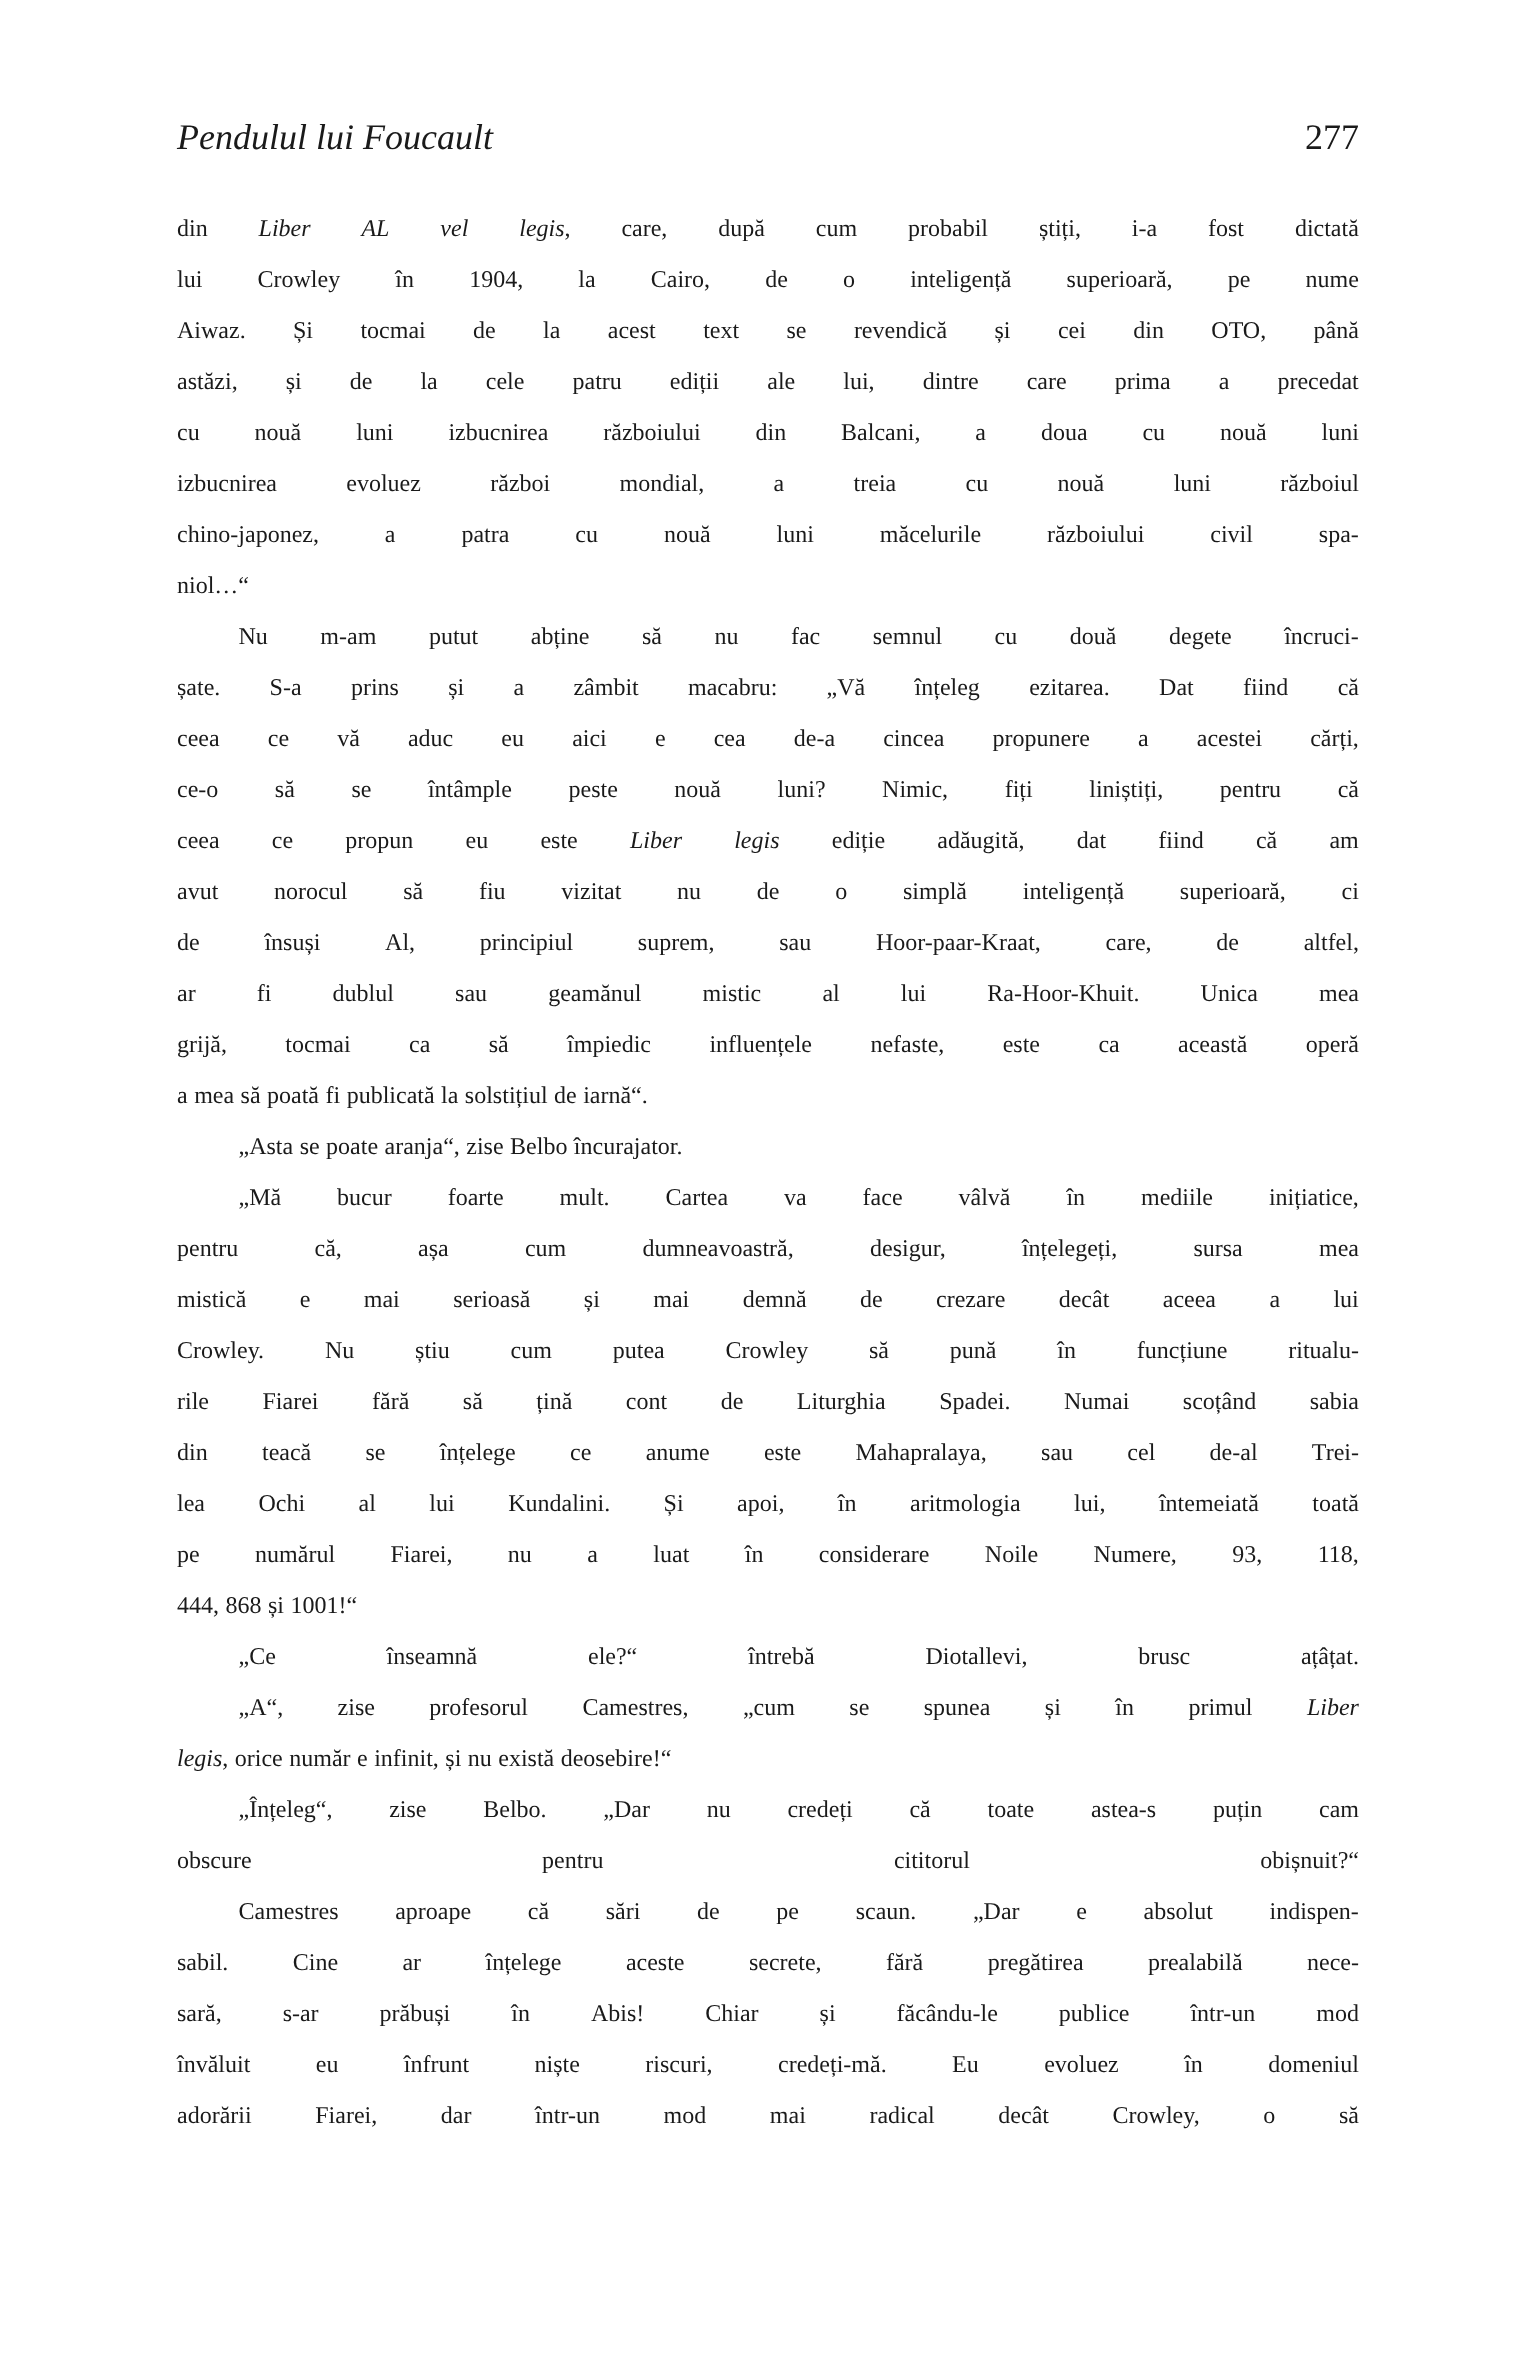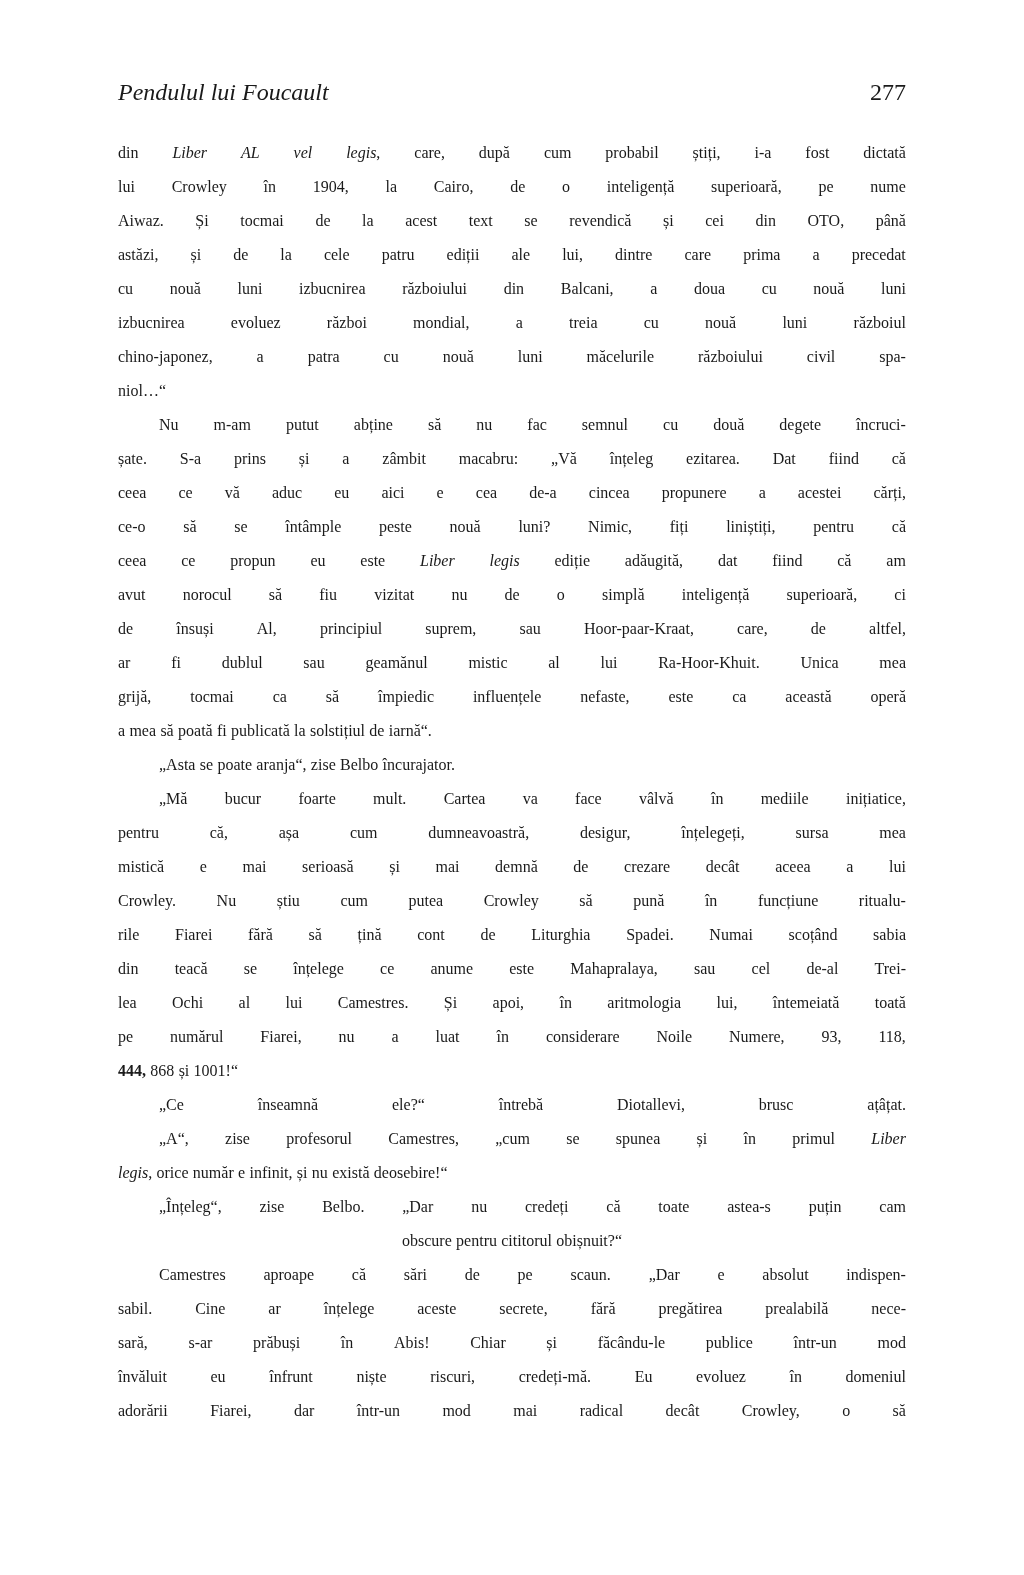--- a/index.html
+++ b/index.html
@@ -405,21 +405,21 @@
           <span><span>de-al</span></span>
           <span><span>Trei-</span></span>
         </div>
       </div>
       <div class="line">
         <div class="line-inner">
           <span><span>lea</span></span>
           <span><span>Ochi</span></span>
           <span><span>al</span></span>
           <span><span>lui</span></span>
-          <span><span>Camestres.</span></span>
+          <span><span>Kundalini.</span></span>
           <span><span>Și</span></span>
           <span><span>apoi,</span></span>
           <span><span>în</span></span>
           <span><span>aritmologia</span></span>
           <span><span>lui,</span></span>
           <span><span>întemeiată</span></span>
           <span><span>toată</span></span>
         </div>
       </div>
       <div class="line">
@@ -433,21 +433,21 @@
           <span><span>în</span></span>
           <span><span>considerare</span></span>
           <span><span>Noile</span></span>
           <span><span>Numere,</span></span>
           <span><span>93,</span></span>
           <span><span>118,</span></span>
         </div>
       </div>
       <div class="line last">
         <div class="line-inner" style="justify-content: flex-start;">
-          <span style="margin-right: 0.27em; font-weight: bold;"><span>444,</span></span>
+          <span style="margin-right: 0.27em;"><span>444,</span></span>
           <span style="margin-right: 0.27em;"><span>868</span></span>
           <span style="margin-right: 0.27em;"><span>și</span></span>
           <span><span>1001!“</span></span>
         </div>
       </div>
       <div class="line indent last">
         <div class="line-inner" style="justify-content: space-between;">
           <span style="margin-right: 0.27em;"><span>„Ce</span></span>
           <span style="margin-right: 0.27em;"><span>înseamnă</span></span>
           <span style="margin-right: 0.27em;"><span>ele?“</span></span>
@@ -494,21 +494,21 @@
           <span><span>nu</span></span>
           <span><span>credeți</span></span>
           <span><span>că</span></span>
           <span><span>toate</span></span>
           <span><span>astea-s</span></span>
           <span><span>puțin</span></span>
           <span><span>cam</span></span>
         </div>
       </div>
       <div class="line last">
-        <div class="line-inner" style="justify-content: center;">
+        <div class="line-inner" style="justify-content: space-between;">
           <span style="margin-right: 0.27em;"><span>obscure</span></span>
           <span style="margin-right: 0.27em;"><span>pentru</span></span>
           <span style="margin-right: 0.27em;"><span>cititorul</span></span>
           <span><span>obișnuit?“</span></span>
         </div>
       </div>
       <div class="line indent">
         <div class="line-inner">
           <span><span>Camestres</span></span>
           <span><span>aproape</span></span>

